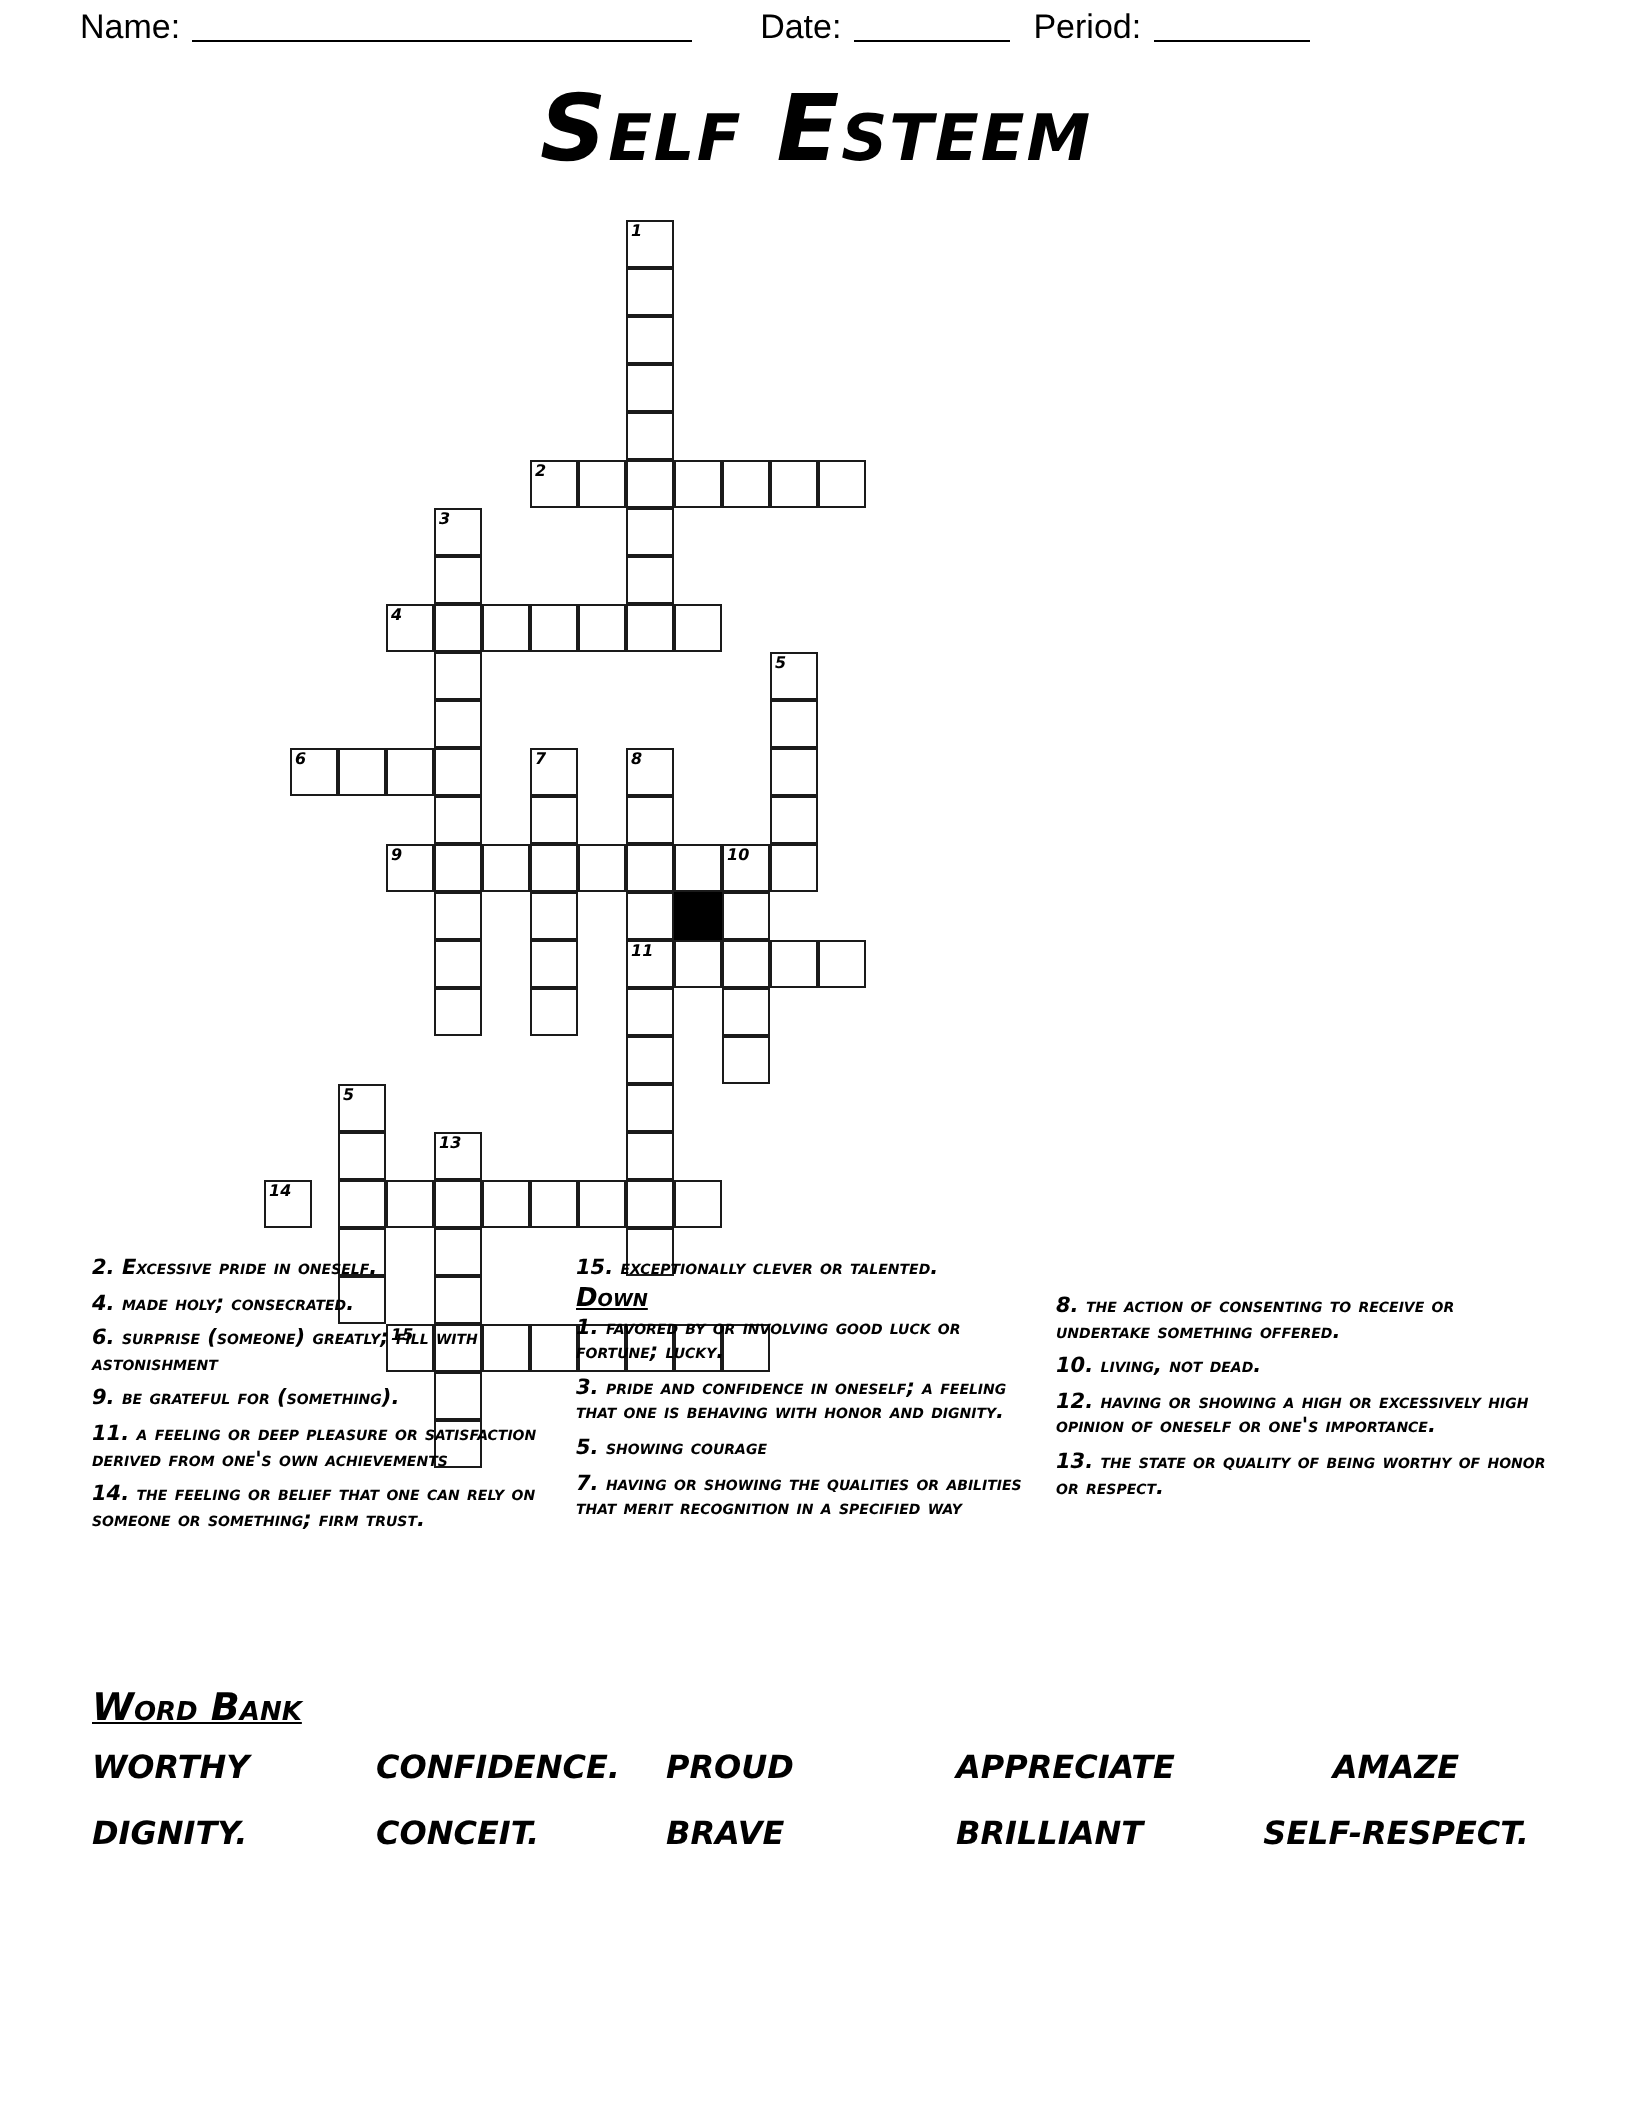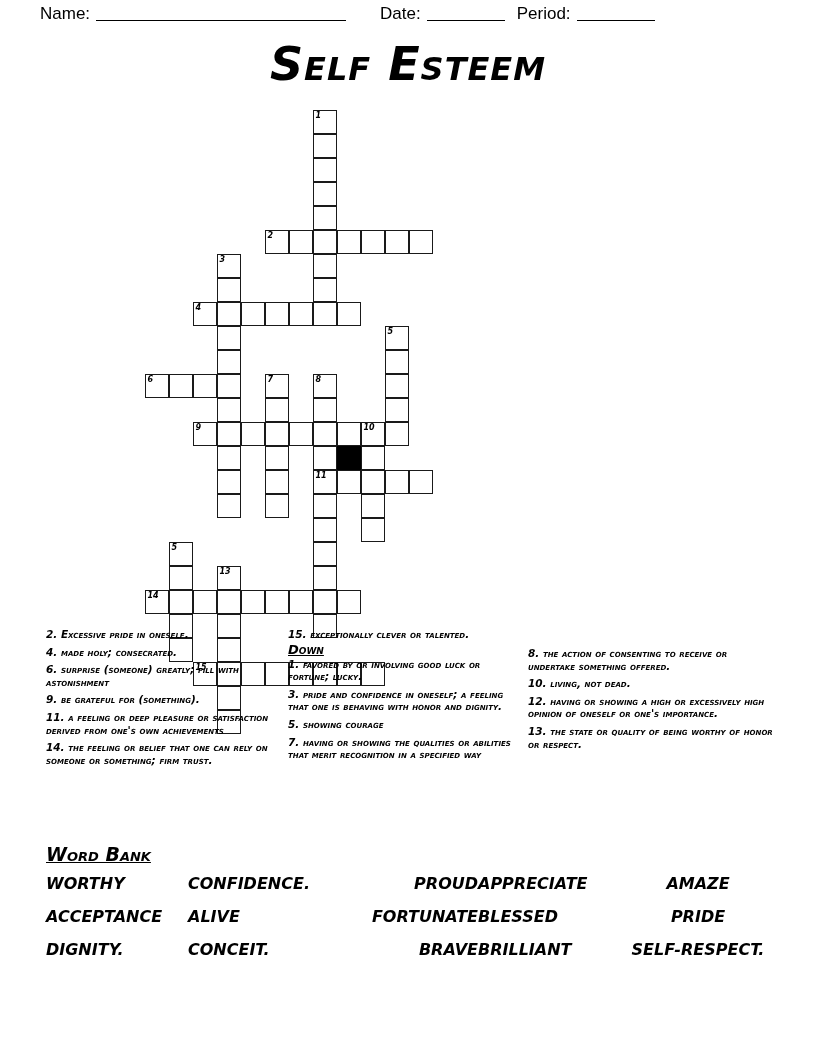--- a/index.html
+++ b/index.html
@@ -89,21 +89,21 @@
   }
   .wb-row{display:flex;margin-bottom:14px;}
   .wb-cell{
     font-family:"DejaVu Sans", sans-serif;
     font-size:16px;font-weight:bold;font-style:italic;
     font-variant:small-caps;
     line-height:19px;
   }
   .wb-cell.w0{width:142px;}
   .wb-cell.w1{width:145px;}
-  .wb-cell.w2{width:145px;text-align:right;}
+  .wb-cell.w2{width:145px;}
   .wb-cell.w3{width:145px;}
   .wb-cell.w4{width:150px;text-align:center;}
 </style>
 </head>
 <body>
 
 <div class="hdr">
   <span class="lbl hdr-name">Name:</span>
   <span class="rule rule-name"></span>
   <span class="lbl hdr-date">Date:</span>
@@ -204,21 +204,21 @@
     <div class="cell" style="left: 361px; top: 518px;"></div>
     <div class="cell" style="left: 169px; top: 542px;">
       <span class="cnum">5</span>
     </div>
     <div class="cell" style="left: 313px; top: 542px;"></div>
     <div class="cell" style="left: 169px; top: 566px;"></div>
     <div class="cell" style="left: 217px; top: 566px;">
       <span class="cnum">13</span>
     </div>
     <div class="cell" style="left: 313px; top: 566px;"></div>
-    <div class="cell" style="left: 145px; top: 590px;">
+    <div class="cell" style="left: 132px; top: 590px;">
       <span class="cnum">14</span>
     </div>
     <div class="cell" style="left: 169px; top: 590px;"></div>
     <div class="cell" style="left: 193px; top: 590px;"></div>
     <div class="cell" style="left: 217px; top: 590px;"></div>
     <div class="cell" style="left: 241px; top: 590px;"></div>
     <div class="cell" style="left: 265px; top: 590px;"></div>
     <div class="cell" style="left: 289px; top: 590px;"></div>
     <div class="cell" style="left: 313px; top: 590px;"></div>
     <div class="cell" style="left: 337px; top: 590px;"></div>
@@ -272,27 +272,20 @@
   <div class="wb-head">Word Bank</div>
   <div id="wb-rows">
       <div class="wb-row">
         <div class="wb-cell w0">WORTHY</div>
         <div class="wb-cell w1">CONFIDENCE.</div>
         <div class="wb-cell w2">PROUD</div>
         <div class="wb-cell w3">APPRECIATE</div>
         <div class="wb-cell w4">AMAZE</div>
       </div>
       <div class="wb-row">
-        <div class="wb-cell w0">ACCEPTANCE</div>
-        <div class="wb-cell w1">ALIVE</div>
-        <div class="wb-cell w2">FORTUNATE</div>
-        <div class="wb-cell w3">BLESSED</div>
-        <div class="wb-cell w4">PRIDE</div>
-      </div>
-      <div class="wb-row">
         <div class="wb-cell w0">DIGNITY.</div>
         <div class="wb-cell w1">CONCEIT.</div>
         <div class="wb-cell w2">BRAVE</div>
         <div class="wb-cell w3">BRILLIANT</div>
         <div class="wb-cell w4">SELF-RESPECT.</div>
       </div>
     </div>
 </div>
 
 </body></html>

